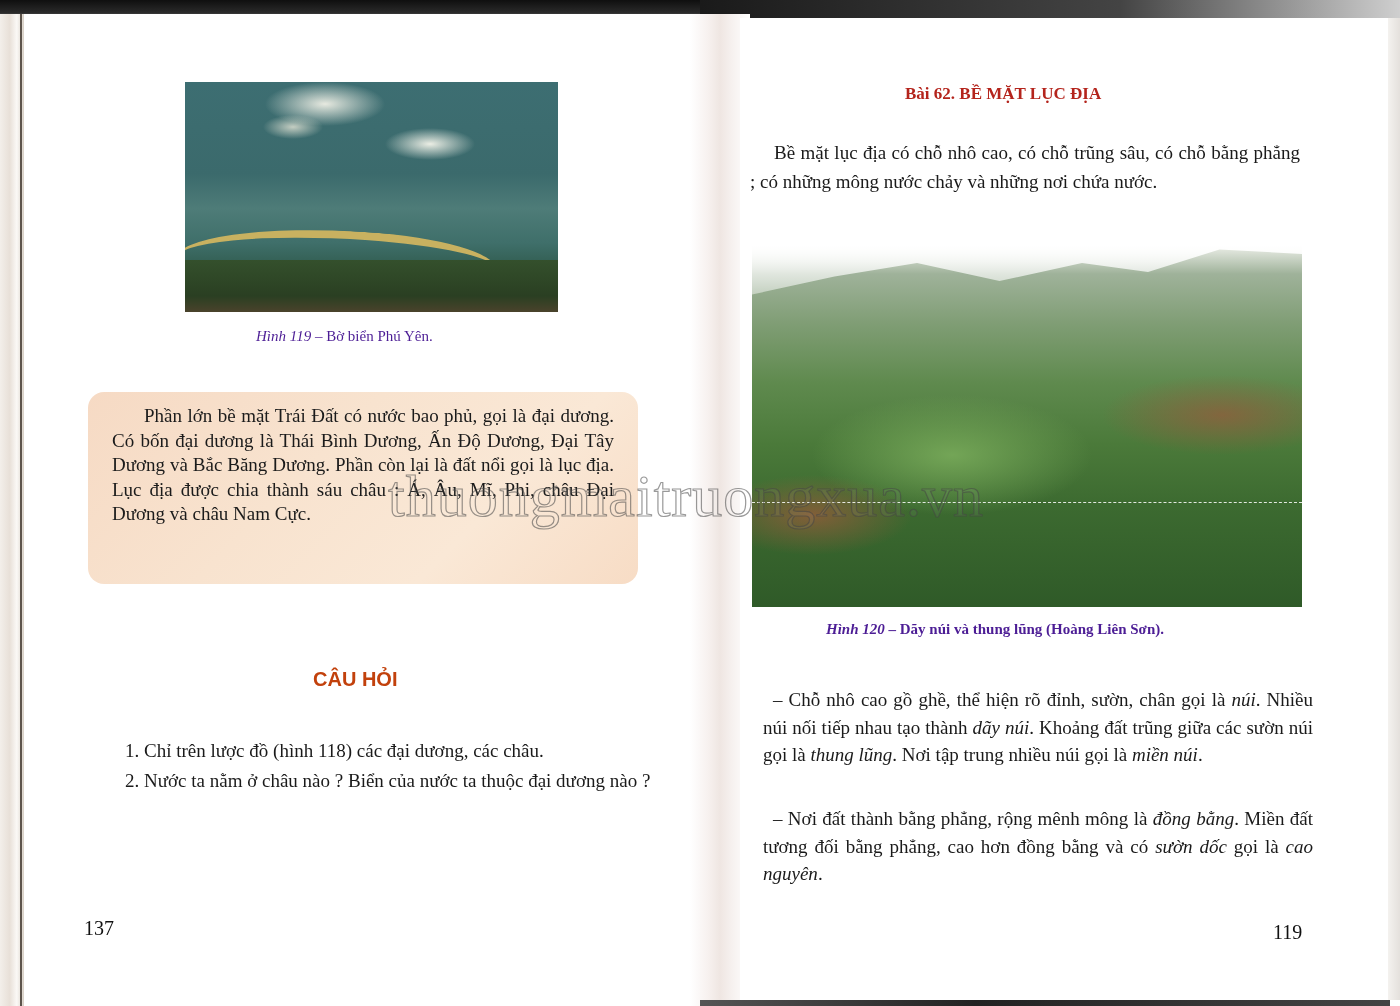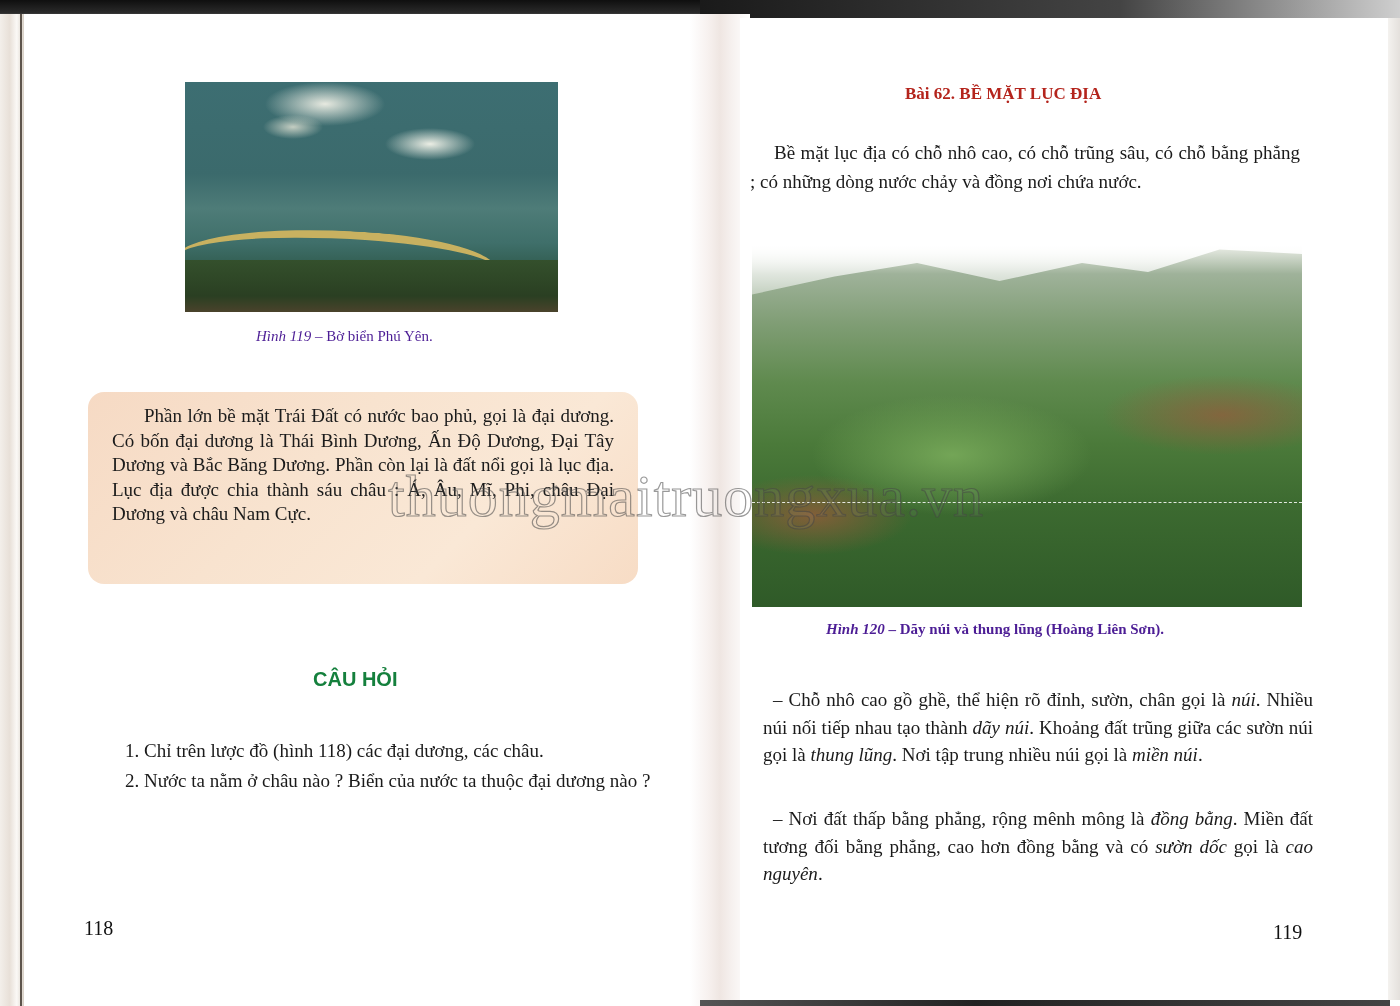--- a/index.html
+++ b/index.html
@@ -94,21 +94,21 @@
       box-sizing: border-box; padding: 12px 24px 0 24px;
     }
     .summary-box p {
       margin: 0; font-size: 19px; line-height: 24.5px; text-align: justify;
       text-indent: 32px; color: #1b1b1b;
     }
 
     .questions-title {
       position: absolute; left: 313px; top: 668px;
       font-family: "Liberation Sans", "DejaVu Sans", sans-serif;
-      font-weight: bold; font-size: 20px; color: #15803d;
+      font-weight: bold; font-size: 20px; color: #c2410c;
     }
     .questions {
       position: absolute; left: 110px; top: 722px; width: 530px;
       margin: 15px; padding: 0; list-style: none;
     }
     .questions li {
       font-size: 19px; line-height: 28px; margin-bottom: 2px;
       padding-left: 24px; text-indent: -24px;
     }
 
@@ -169,32 +169,32 @@
 <div class="summary-box">
   <p>Phần lớn bề mặt Trái Đất có nước bao phủ, gọi là đại dương. Có bốn đại dương là Thái Bình Dương, Ấn Độ Dương, Đại Tây Dương và Bắc Băng Dương. Phần còn lại là đất nổi gọi là lục địa. Lục địa được chia thành sáu châu : Á, Âu, Mĩ, Phi, châu Đại Dương và châu Nam Cực.</p>
 </div>
 
 <div class="questions-title">CÂU HỎI</div>
 <ul class="questions">
   <li>1. Chỉ trên lược đồ (hình 118) các đại dương, các châu.</li>
   <li>2. Nước ta nằm ở châu nào ? Biển của nước ta thuộc đại dương nào ?</li>
 </ul>
 
-<div class="page-num page-num-left">118</div>
+<div class="page-num page-num-left">137</div>
 
 <div class="lesson-title">Bài 62. BỀ MẶT LỤC ĐỊA</div>
-<p class="intro">Bề mặt lục địa có chỗ nhô cao, có chỗ trũng sâu, có chỗ bằng phẳng ; có những dòng nước chảy và đồng nơi chứa nước.</p>
+<p class="intro">Bề mặt lục địa có chỗ nhô cao, có chỗ trũng sâu, có chỗ bằng phẳng ; có những mông nước chảy và những nơi chứa nước.</p>
 
 <div class="photo photo-valley">
   <div class="ridge"></div>
 </div>
 <div class="caption caption-120">
   <span class="fig">Hình 120</span><span> – </span><span>Dãy núi và thung lũng (Hoàng Liên Sơn).</span>
 </div>
 
 <p class="para para-1"><span>– Chỗ nhô cao gồ ghề, thể hiện rõ đỉnh, sườn, chân gọi là </span><em>núi</em><span>. Nhiều núi nối tiếp nhau tạo thành </span><em>dãy núi</em><span>. Khoảng đất trũng giữa các sườn núi gọi là </span><em>thung lũng</em><span>. Nơi tập trung nhiều núi gọi là </span><em>miền núi</em><span>.</span></p>
 
-<p class="para para-2"><span>– Nơi đất thấp bằng phẳng, rộng mênh mông là </span><em>đồng bằng</em><span>. Miền đất tương đối bằng phẳng, cao hơn đồng bằng và có </span><em>sườn dốc</em><span> gọi là </span><em>cao nguyên</em><span>.</span></p>
+<p class="para para-2"><span>– Nơi đất thành bằng phẳng, rộng mênh mông là </span><em>đồng bằng</em><span>. Miền đất tương đối bằng phẳng, cao hơn đồng bằng và có </span><em>sườn dốc</em><span> gọi là </span><em>cao nguyên</em><span>.</span></p>
 
 <div class="page-num page-num-right">119</div>
 
 <div class="dash-line"></div>
 <div class="watermark">thuongmaitruongxua.vn</div>
 
 </body></html>

